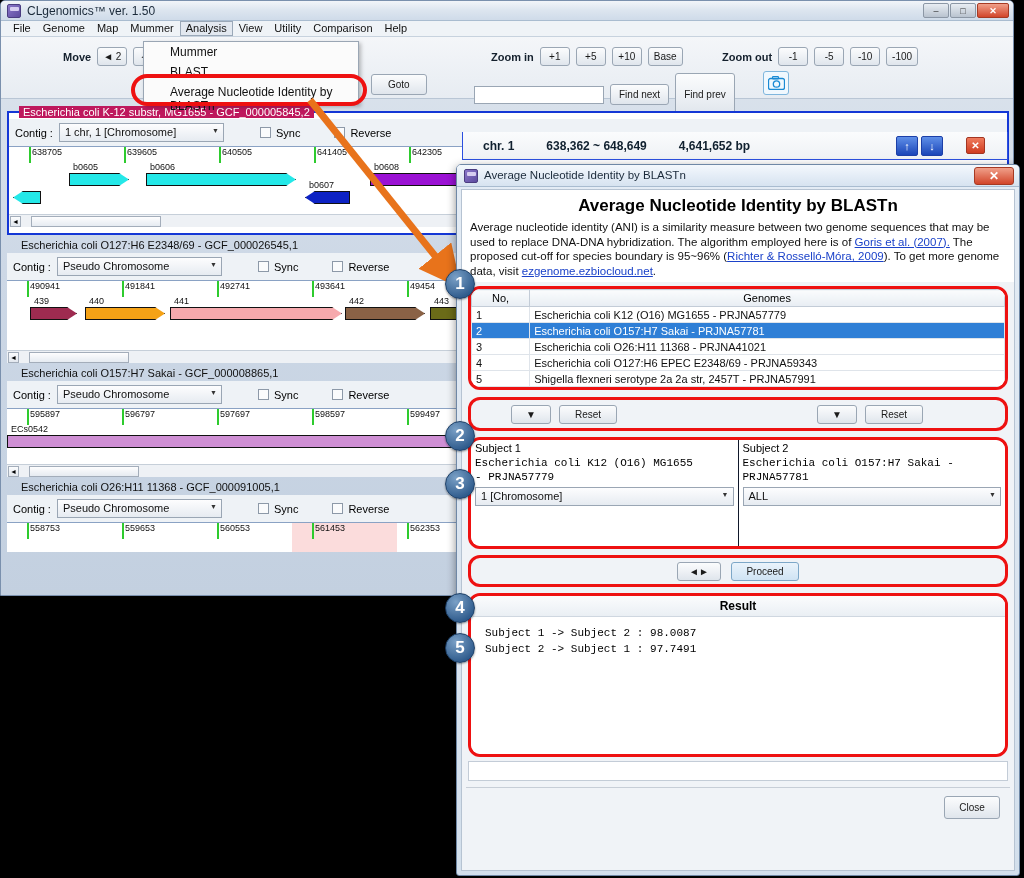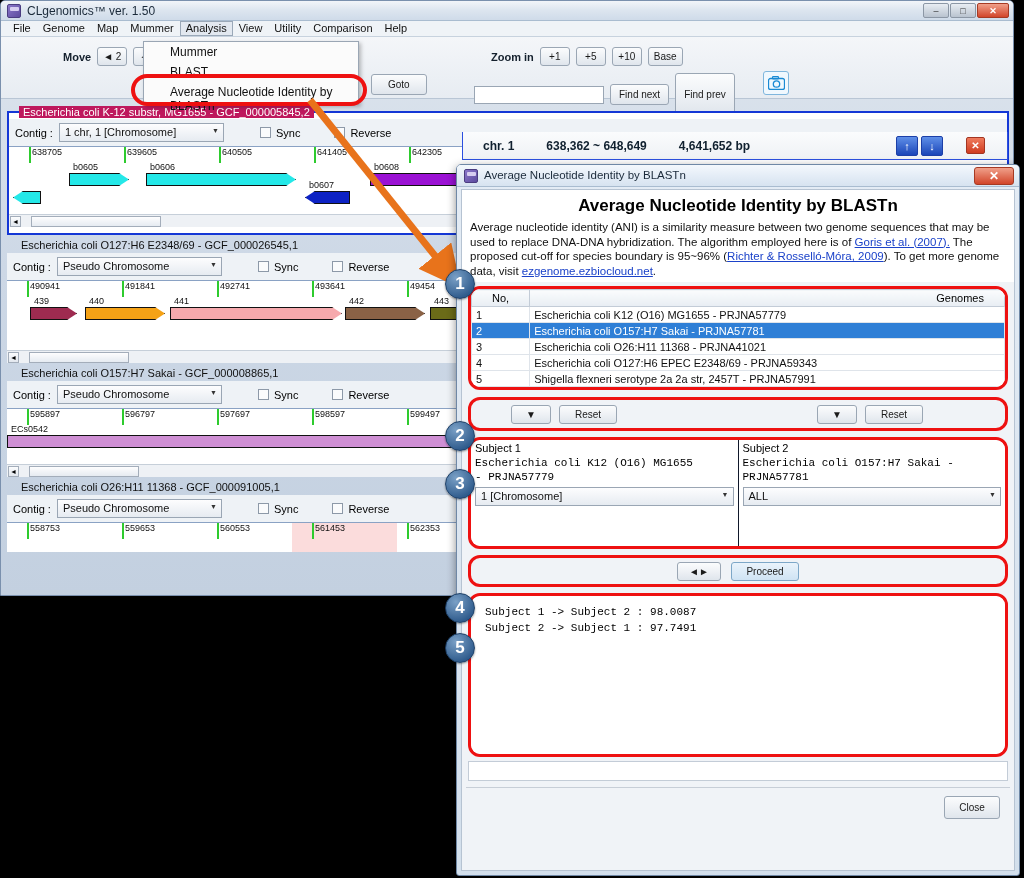--- a/index.html
+++ b/index.html
@@ -204,21 +204,21 @@
     background:radial-gradient(circle at 35% 28%, #7aa0c6, #2f5b8c 75%);
     border:1px solid #1f4168;
     color:#fff; font-weight:bold; font-size:17px;
     display:flex;align-items:center;justify-content:center;
     z-index:60; box-shadow:0 1px 2px rgba(0,0,0,.4);
     font-family:"Liberation Sans", sans-serif;
   }
   table.gtbl { width:100%; border-collapse:collapse; font-size:11px; background:#fff; }
   table.gtbl th {
     background:linear-gradient(to bottom,#fafcfd,#e8edf3);
-    border:1px solid #c3ccd7; font-weight:normal; font-size:11px; padding:2px 20px;text-align:right;
+    border:1px solid #c3ccd7; font-weight:normal; font-size:11px; padding:2px 20px;
   }
   table.gtbl td {
     border:1px solid #dfe4ea; padding:1px 4px; height:16px; color:#111;
   }
   table.gtbl tr.sel td { background:#2f7fd6; color:#fff; }
   table.gtbl td.no { width:22px; }
   .mono { font-family:"Liberation Mono", monospace; font-size:11px; }
   .result-hdr {
     text-align:center; font-weight:bold; font-size:12px; padding:3px 0;
     background:linear-gradient(to bottom,#fbfcfd,#eaeff4); border-bottom:1px solid #cfd7e0;
@@ -264,20 +264,27 @@
       <span class="btn sm">1/2 ►</span>
       <span class="btn sm">1 ►</span>
       <span class="btn sm">2 ►</span>
     </div>
     <div class="tool-row" style="left:490px; top:10px;">
       <span class="tool-label">Zoom in</span>
       <span class="btn sm">+1</span>
       <span class="btn sm">+5</span>
       <span class="btn sm">+10</span>
       <span class="btn sm">Base</span>
+    </div>
+    <div class="tool-row" style="left:721px; top:10px;">
+      <span class="tool-label">Zoom out</span>
+      <span class="btn sm">-1</span>
+      <span class="btn sm">-5</span>
+      <span class="btn sm">-10</span>
+      <span class="btn sm">-100</span>
     </div>
 
     <div class="tool-row" style="left:370px; top:37px;">
       <span class="btn" style="padding:3px 16px;">Goto</span>
     </div>
     <div class="tool-row" style="left:473px; top:36px;">
       <input class="txtfield" placeholder="" style="">
       <span class="btn" style="padding:3px 8px;">Find next</span>
       <span class="btn" style="padding:14px 8px;">Find prev</span>
     </div>
@@ -588,20 +595,21 @@
 
     <div class="redbox" style="margin:6px 6px 0 6px; height:32px;">
       <div style="display:flex; align-items:center; justify-content:center; height:100%; gap:10px;">
         <span class="btn" style="width:44px;text-align:center;">◄►</span>
         <span class="btn" style="width:68px;text-align:center;background:linear-gradient(to bottom,#eaf3fb,#cfe3f4);border-color:#7da7c8;">Proceed</span>
       </div>
     </div>
 
     <div class="redbox" style="margin:6px 6px 0 6px; height:164px; overflow:hidden;">
       <div style="height:100%; border-radius:9px; overflow:hidden; background:#fff;">
+        <div class="result-hdr">Result</div>
         <div style="padding:8px 14px;">
           <div class="mono" style="line-height:16px;">Subject 1 -&gt; Subject 2 : 98.0087</div>
           <div class="mono" style="line-height:16px;">Subject 2 -&gt; Subject 1 : 97.7491</div>
         </div>
       </div>
     </div>
 
     <div style="margin:4px 6px 0 6px; height:20px; background:#fff; border:1px solid #c3ccd7;"></div>
     <div class="divider" style="margin:6px 4px 0 4px;"></div>
     <div style="display:flex; justify-content:flex-end; padding:8px 14px 0 0;">

